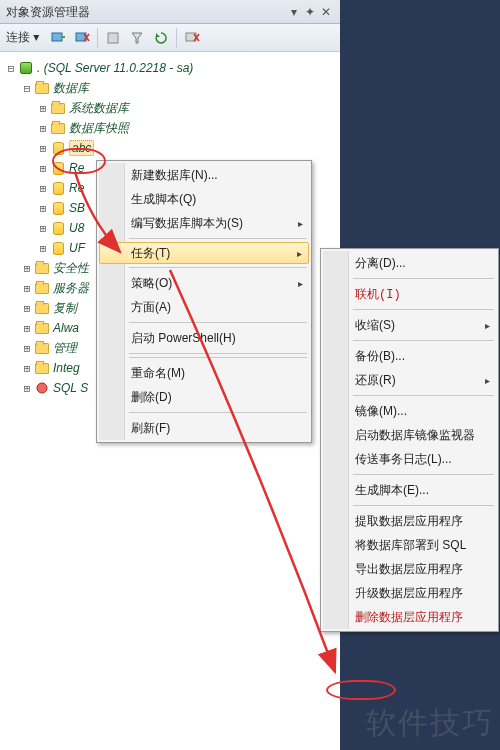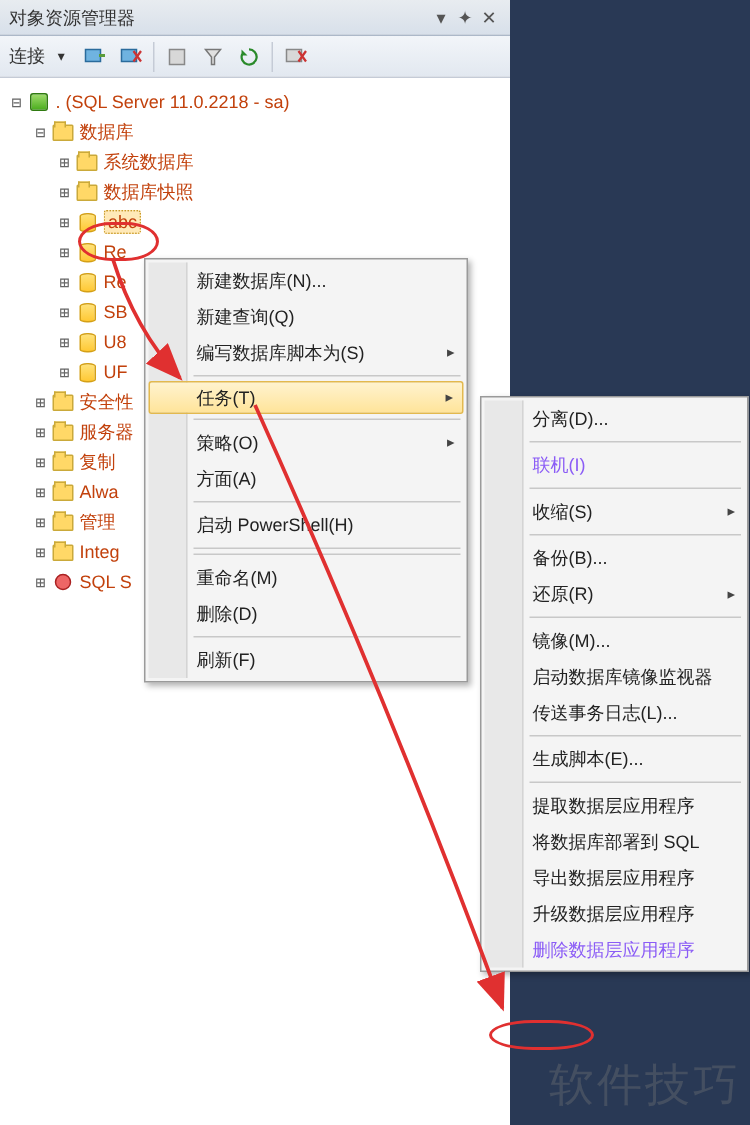--- a/index.html
+++ b/index.html
@@ -2,42 +2,42 @@
 <html><head>
 <meta charset="utf-8">
 <style>
   * { box-sizing: border-box; font-family: "Microsoft YaHei", "SimSun", sans-serif; font-size: 12px; }
   body { margin: 0; background: #293955; width: 500px; height: 750px; overflow: hidden; position: relative; }
   .panel { background: #fff; width: 340px; height: 750px; position: absolute; left: 0; top: 0; }
   .titlebar { background: linear-gradient(#e8ecf0,#d8e0ea); height: 24px; line-height: 24px; padding: 0 6px; border-bottom: 1px solid #acb8c8; display: flex; align-items: center; }
   .titlebar .title { flex: 1; color: #333; }
   .titlebar .ctl { width: 16px; text-align: center; color: #555; cursor: default; }
   .toolbar { background: linear-gradient(#f2f5f9,#e2e8f0); height: 28px; display: flex; align-items: center; padding: 0 6px; gap: 6px; border-bottom: 1px solid #c5cbd6; }
-  .toolbar .lbl { color: #333; margin-right: 4px; font-family: Liberation Mono, monospace; }
+  .toolbar .lbl { color: #333; margin-right: 4px; }
   .toolbar .sep { width:1px; height:20px; background:#c5cbd6; }
   .tb-icon { width:18px; height:18px; display:inline-flex; align-items:center; justify-content:center; }
   .tree { padding: 6px 4px; background:#fff; height: calc(100% - 52px); overflow:hidden; }
   .node { display:flex; align-items:center; height:20px; white-space:nowrap; }
   .tw { width:14px; text-align:center; color:#666; font-family:monospace; font-size:11px; cursor:default; }
   .ic { width:16px; height:16px; margin-right:3px; display:inline-flex; align-items:center; justify-content:center; }
   .folder { background:#ffd867; border:1px solid #caa93a; border-radius:1px; width:14px; height:11px; position:relative; }
   .folder::before { content:""; position:absolute; top:-3px; left:0; width:6px; height:3px; background:#ffd867; border:1px solid #caa93a; border-bottom:none; }
   .db { width:11px; height:13px; border:1px solid #d4a017; border-radius:5px/2px; background:linear-gradient(#ffe27a,#ffc935); }
   .srv { width:12px; height:12px; background:linear-gradient(#9edb6b,#4cae1f); border:1px solid #2f7a10; border-radius:2px; }
-  .txt { color:#c2410c; }
+  .txt { color:#14532d;font-style:italic; }
   .sel { background:#ffe9b8; border:1px dotted #c79a2a; padding:0 2px; border-radius:2px; }
   .redcirc { position:absolute; border:2px solid #e03030; border-radius:50%/60%; pointer-events:none; }
   .arrow { position:absolute; pointer-events:none; }
 
   .ctx { position:absolute; background:#f4f4f4; border:1px solid #9a9a9a; box-shadow:2px 2px 4px rgba(0,0,0,.3); padding:2px; }
   .ctx .gut { position:absolute; left:2px; top:2px; bottom:2px; width:26px; background:#e8e8e8; border-right:1px solid #d4d4d4; }
   .ctx-item { position:relative; height:24px; display:flex; align-items:center; padding-left:32px; padding-right:20px; color:#222; cursor:default; }
   .ctx-item.sub::after { content:"▸"; position:absolute; right:6px; color:#444; font-size:10px; }
   .ctx-item.hi { background:linear-gradient(#fff3cf,#ffe49a); border:1px solid #e3b94e; border-radius:2px; padding-left:31px; padding-right:37px; height:22px;text-align:right; }
-  .ctx-item.dis { color:#8b5cf6; }
+  .ctx-item.dis { color:#b91c1c;font-family:Liberation Mono, monospace; }
   .ctx-sep { height:1px; background:#c8c8c8; margin:3px 2px 3px 30px; }
 
   .watermark { position:absolute; right:6px; bottom:6px; font-size:30px; color:rgba(120,120,120,.35); font-family:"Microsoft YaHei"; letter-spacing:2px; pointer-events:none; }
 </style>
 </head>
 <body>
 
 <div class="panel">
 
   <div class="titlebar">
@@ -205,41 +205,41 @@
       <span class="ic">
           <svg width="14" height="14">
             <circle cx="7" cy="7" r="5" fill="#e66" stroke="#a22"></circle>
           </svg>
         </span>
       <span class="txt">SQL S</span>
     </div>
   </div>
 </div>
 
-<div class="ctx" style="left:96px; top:172px; width:216px;">
+<div class="ctx" style="left:96px; top:160px; width:216px;">
   <div class="gut"></div>
   <div class="ctx-item">新建数据库(N)...</div>
-  <div class="ctx-item">新建查询(Q)</div>
+  <div class="ctx-item">生成脚本(Q)</div>
   <div class="ctx-item sub">编写数据库脚本为(S)</div>
   <div class="ctx-sep"></div>
   <div class="ctx-item sub hi">任务(T)</div>
   <div class="ctx-sep"></div>
   <div class="ctx-item sub">策略(O)</div>
   <div class="ctx-item">方面(A)</div>
   <div class="ctx-sep"></div>
   <div class="ctx-item">启动 PowerShell(H)</div>
   <div class="ctx-sep"></div>
   <div class="ctx-sep"></div>
   <div class="ctx-item">重命名(M)</div>
   <div class="ctx-item">删除(D)</div>
   <div class="ctx-sep"></div>
   <div class="ctx-item">刷新(F)</div>
 </div>
 
-<div class="ctx" style="left:320px; top:248px; width:179px;margin-top:16px;">
+<div class="ctx" style="left:320px; top:248px; width:179px;">
   <div class="gut"></div>
   <div class="ctx-item">分离(D)...</div>
   <div class="ctx-sep"></div>
   <div class="ctx-item dis">联机(I)</div>
   <div class="ctx-sep"></div>
   <div class="ctx-item sub">收缩(S)</div>
   <div class="ctx-sep"></div>
   <div class="ctx-item">备份(B)...</div>
   <div class="ctx-item sub">还原(R)</div>
   <div class="ctx-sep"></div>

